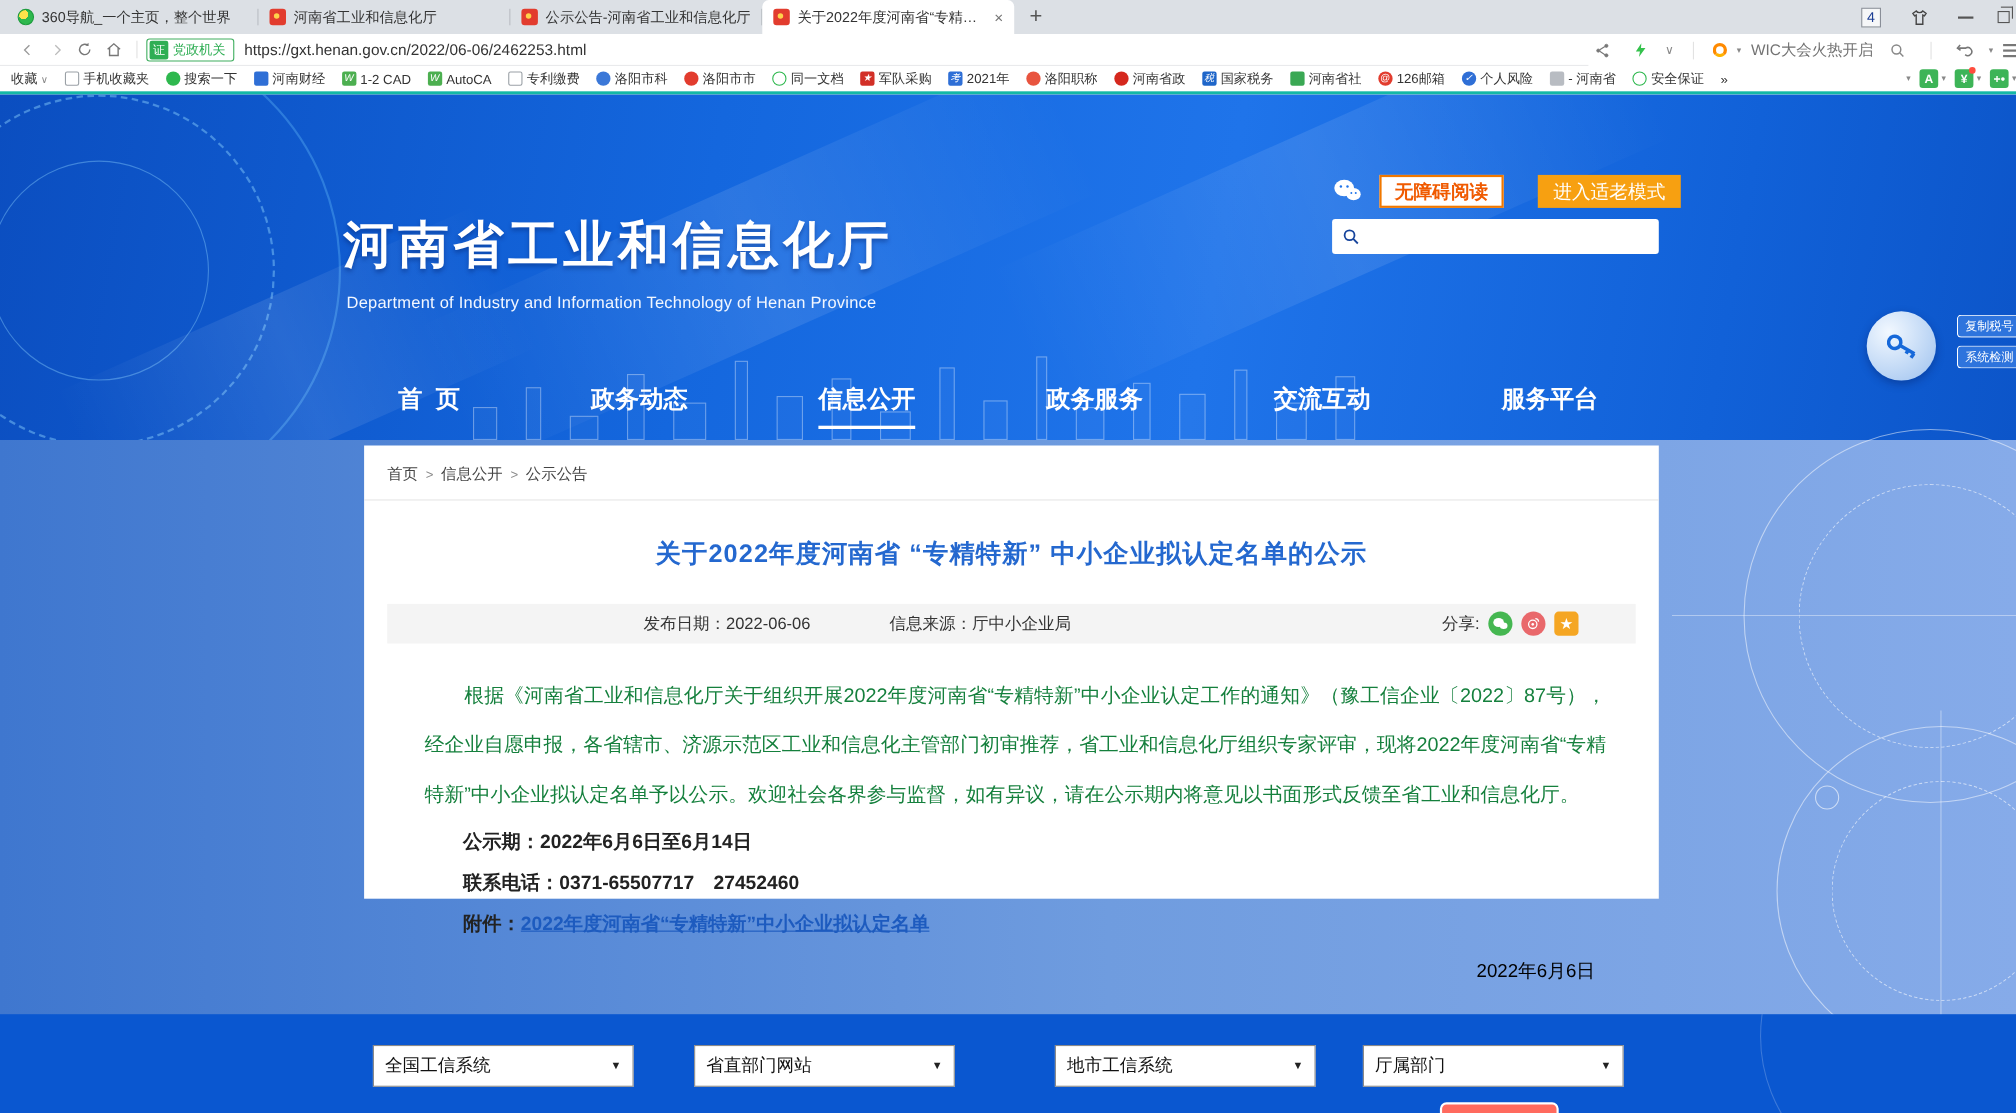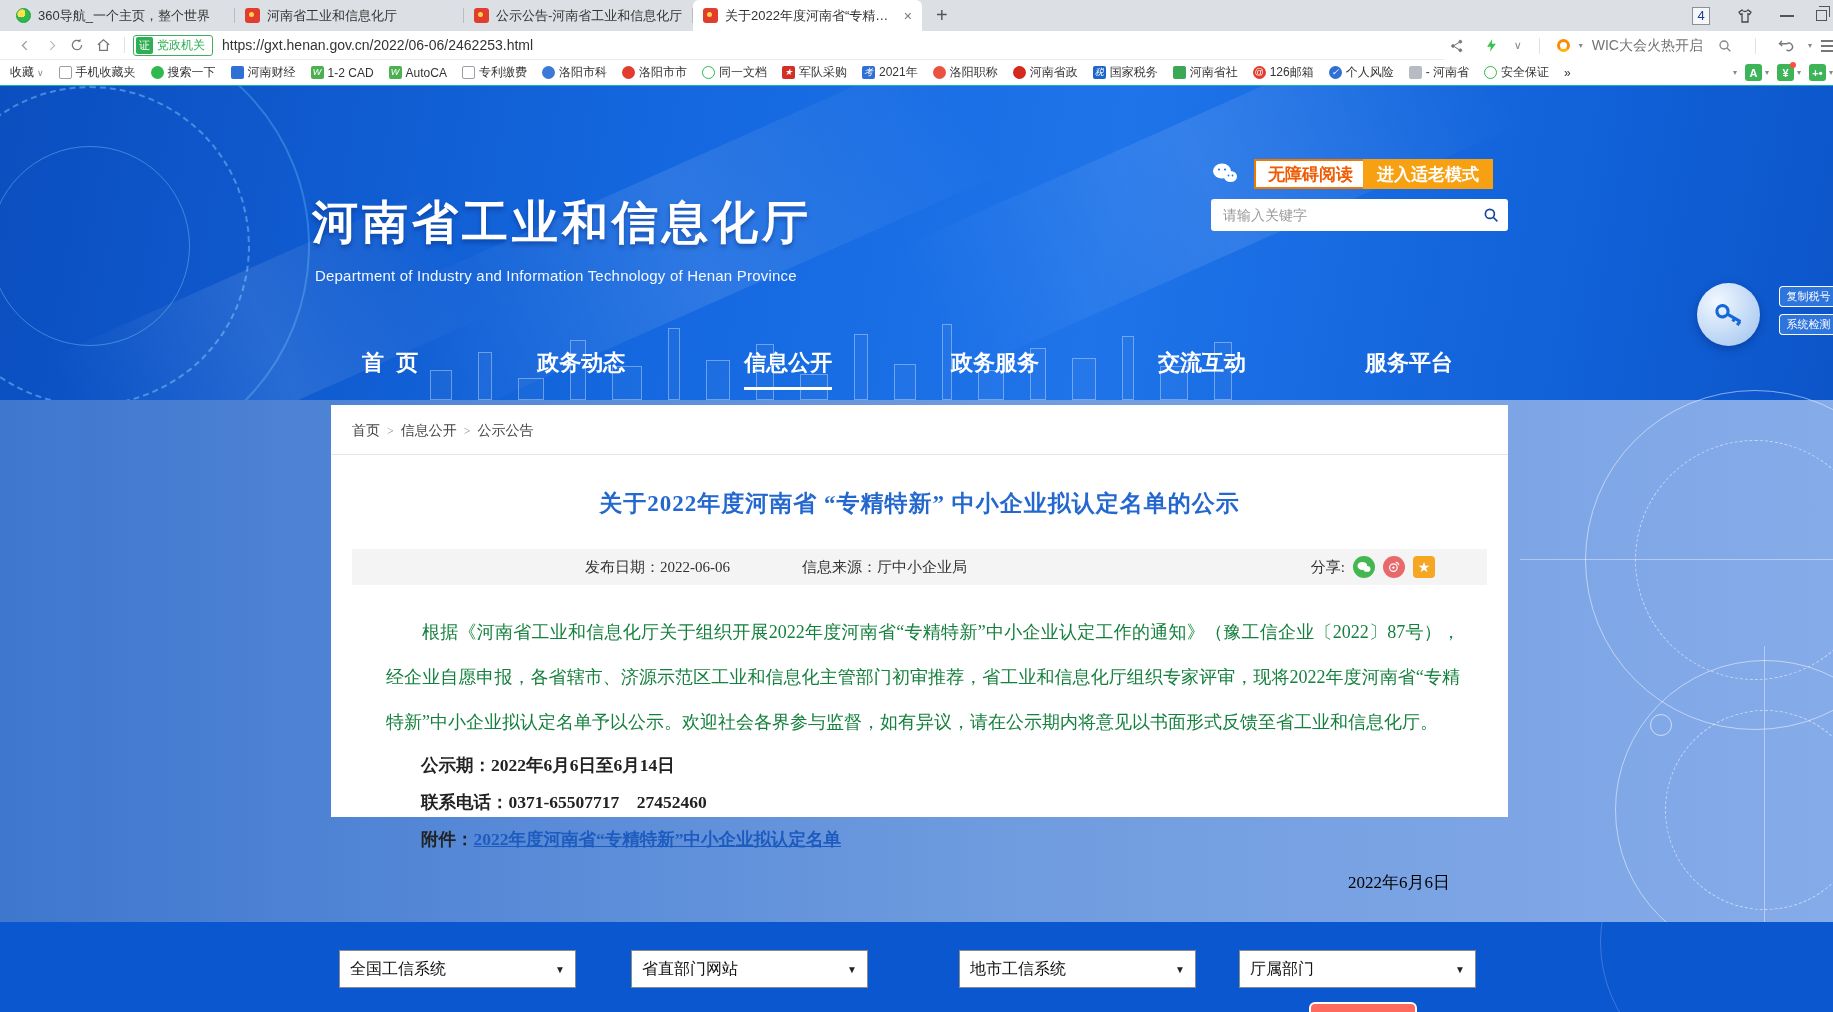--- a/index.html
+++ b/index.html
@@ -33,21 +33,21 @@
   #cert-badge .lbl { color:#2fae54; font-size:12px; }
   #url { font-size:14px; color:#333; }
   #addr-right { position:absolute; right:0; top:0; height:29px; display:flex; align-items:center; gap:9px; padding-right:2px; background:#fff; }
   .promo { color:#737373; font-size:14px; white-space:nowrap; }
   .o-logo { width:13px; height:13px; border-radius:50%; border:3px solid #ff8a00; border-bottom-color:#ffb400; display:inline-block; }
   .mini-caret { font-size:8px; color:#888; }
   .chev { color:#888; font-size:11px; }
   .hamb { width:14px; display:flex; flex-direction:column; gap:3px; margin-right:-4px; }
   .hamb i { height:2px; background:#777; }
 
-  #bmbar { position:absolute; top:60px; left:0; right:0; height:26px; background:#fff; border-bottom:1px solid #14b8a6; display:flex; align-items:center; font-size:12px; color:#333; padding-left:10px; overflow:hidden; }
+  #bmbar { position:absolute; top:60px; left:0; right:0; height:26px; background:#fff; border-bottom:3px solid #14b8a6; display:flex; align-items:center; font-size:12px; color:#333; padding-left:10px; overflow:hidden; }
   #bm-list { display:flex; align-items:center; overflow:hidden; flex:1; }
   .bm { display:flex; align-items:center; margin-right:15px; white-space:nowrap; }
   .bmi { width:13px; height:13px; border-radius:2px; margin-right:4px; font-size:9px; color:#fff; display:flex; align-items:center; justify-content:center; flex:none; line-height:1; }
   .bmi.rnd { border-radius:50%; }
   .bmcaret { font-weight:normal; color:#888; font-size:9px; margin-left:3px; }
   #bm-tools { display:flex; align-items:center; gap:8px; padding-right:0; flex:none; }
   .tool { display:flex; align-items:center; gap:3px; }
   .tool .ti { width:17px; height:17px; border-radius:3px; display:flex; align-items:center; justify-content:center; color:#fff; font-size:11px; font-weight:bold; position:relative; }
   .t-cut { background:transparent; color:#e23c2e; font-size:16px; }
   .t-tr { background:#3db457; }
@@ -65,21 +65,21 @@
   .streak { position:absolute; width:620px; height:140px; background:linear-gradient(90deg,rgba(255,255,255,0),rgba(255,255,255,.10),rgba(255,255,255,0)); transform:rotate(-24deg); }
   .s1 { left:380px; top:80px; } .s2 { left:900px; top:30px; } .s3 { left:60px; top:180px; width:420px; }
   #skyline { position:absolute; left:430px; right:0; bottom:0; height:78px; display:flex; align-items:flex-end; gap:26px; opacity:.55; }
   #skyline i { border:1px solid rgba(255,255,255,.65); background:rgba(255,255,255,.06); display:block; }
 
   #site-name { position:absolute; left:312px; top:106px; font-size:46px; font-weight:bold; color:#fff; letter-spacing:4px; text-shadow:0 3px 4px rgba(0,30,100,.4); }
   #site-name-en { position:absolute; left:315px; top:181px; font-size:15px; color:#f2f7ff; letter-spacing:.2px; }
 
   #wechat-top { position:absolute; left:1212px; top:76px; width:26px; height:22px; }
   #btn-access { position:absolute; left:1254px; top:73px; height:30px; padding:0 12px; background:#fff; border:2px solid #f07800; color:#f05a00; font-size:17px; font-weight:bold; display:flex; align-items:center; }
-  #btn-elder { position:absolute; left:1363px; top:73px; height:30px; padding:0 14px; background:#f7a011; color:#fff; font-size:17px; font-weight:bold; display:flex; align-items:center; }
+  #btn-elder { position:absolute; left:1398px; top:73px; height:30px; padding:0 14px; background:#f7a011; color:#fff; font-size:17px; font-weight:normal; display:flex; align-items:center; }
   #search-box { position:absolute; left:1211px; top:113px; width:297px; height:32px; background:#fff; border-radius:3px; display:flex; align-items:center; }
   #search-box input { border:none; outline:none; flex:1; height:100%; padding:0 8px 0 12px; font-size:14px; color:#333; background:transparent; font-family:inherit; }
   #search-box input::placeholder { color:#999; }
   #search-btn { width:34px; display:flex; align-items:center; justify-content:center; }
 
   #nav { position:absolute; left:362px; top:262px; width:1091px; display:flex; justify-content:space-between; }
   .nav-item { font-size:22px; font-weight:bold; color:#fff; padding-bottom:9px; white-space:pre; }
   .nav-item.active { border-bottom:3px solid #fff; }
 
   
@@ -91,21 +91,21 @@
   .deco { position:absolute; border-radius:50%; }
   .c1o { left:1585px; top:304px; width:340px; height:340px; border:1px solid rgba(255,255,255,.5); }
   .c1i { left:1635px; top:354px; width:240px; height:240px; border:1px dashed rgba(255,255,255,.55); }
   .hline1 { position:absolute; left:1520px; top:473px; width:313px; border-top:1px solid rgba(255,255,255,.4); }
   .c2o { left:1615px; top:574px; width:300px; height:300px; border:1px solid rgba(255,255,255,.5); }
   .c2i { left:1665px; top:624px; width:200px; height:200px; border:1px dashed rgba(255,255,255,.55); }
   .vline1 { position:absolute; left:1764px; top:560px; height:300px; border-left:1px solid rgba(255,255,255,.4); }
   .cdot { left:1650px; top:628px; width:22px; height:22px; border:1px solid rgba(255,255,255,.6); }
 
   
-  #card { position:absolute; left:331px; top:319px; width:1177px; height:412px; background:#fff;font-family:Liberation Serif, serif; }
+  #card { position:absolute; left:331px; top:319px; width:1177px; height:412px; background:#fff; }
   #breadcrumb { padding:17px 0 0 21px; font-size:14px; color:#444; display:flex; gap:7px; align-items:center; }
   #breadcrumb .sep { color:#888; font-size:12px; }
   #crumb-rule { margin-top:14px; border-bottom:1px solid #e6e6e6; }
   #article-title { margin-top:33px; text-align:center; font-size:23px; font-weight:bold; color:#2468cf; letter-spacing:1px; }
   #meta-bar { margin:30px 21px 0; height:36px; background:#f4f4f4; position:relative; display:flex; align-items:center; font-size:15px; color:#333; }
   .meta-pub { margin-left:233px; } .meta-src { margin-left:72px; }
   #share-group { position:absolute; right:52px; display:flex; align-items:center; gap:8px;margin-left:48px; }
   .share-ic { width:22px; height:22px; display:flex; align-items:center; justify-content:center; color:#fff; }
   .sh-wx { background:#45b751; border-radius:50%; }
   .sh-wb { background:#e9686b; border-radius:50%; }
@@ -371,21 +371,20 @@
           <ellipse cx="18.5" cy="14.5" rx="6.5" ry="5.5" fill="#fff"></ellipse>
           <circle cx="7" cy="7.5" r="1.1" fill="#1f74ea"></circle>
           <circle cx="13" cy="7.5" r="1.1" fill="#1f74ea"></circle>
           <circle cx="16.5" cy="13.5" r="0.9" fill="#1f74ea"></circle>
           <circle cx="20.5" cy="13.5" r="0.9" fill="#1f74ea"></circle>
         </svg>
     </span>
     <div id="btn-access">无障碍阅读</div>
     <div id="btn-elder">进入适老模式</div>
     <div id="search-box">
-      <input type="text" placeholder="请输入关键字" style="">
       <span id="search-btn">
         <svg width="18" height="18" viewBox="0 0 24 24" fill="none" stroke="#16449c" stroke-width="2.2">
             <circle cx="10.5" cy="10.5" r="6"></circle>
             <path d="M15 15 L20.5 20.5"></path>
           </svg>
       </span>
     </div>
 
     <div id="nav">
       <span class="nav-item">首  页</span>

